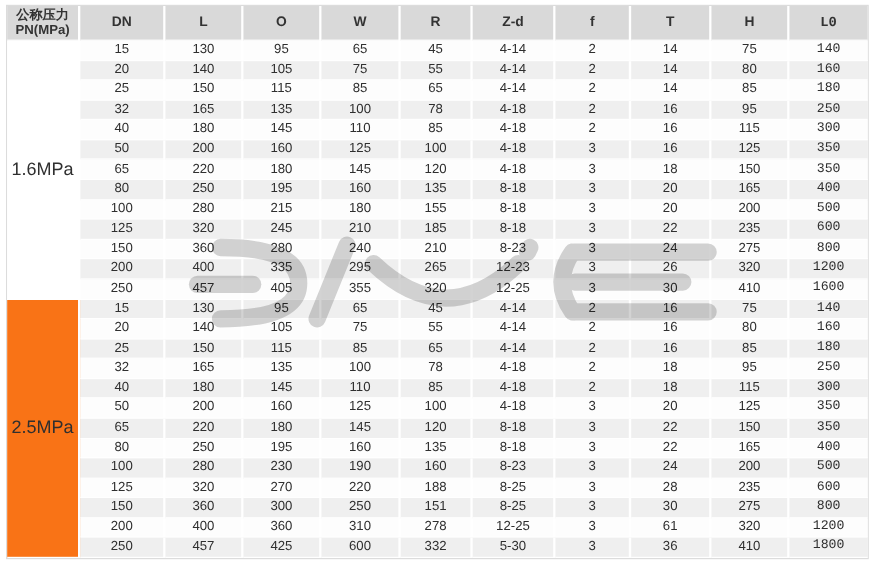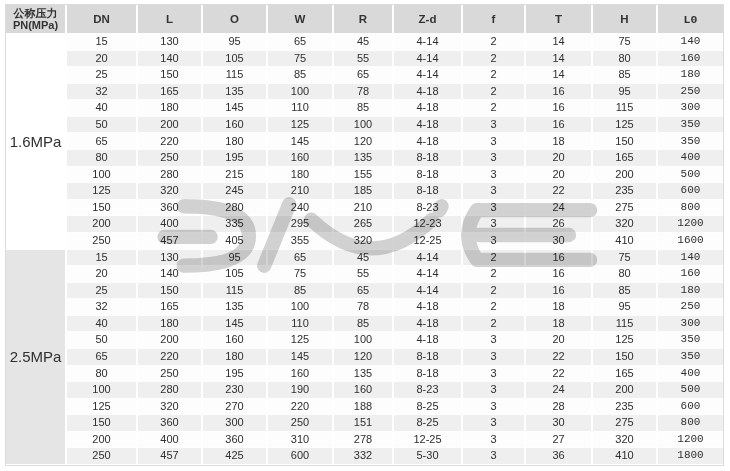--- a/index.html
+++ b/index.html
@@ -35,21 +35,21 @@
   }
   th.corner div{line-height:12.5px;font-size:11px;}
   tbody td{
     height:16.58px;line-height:15.5px;
     font-size:11px;
   }
   tr.row-light td{background:#fdfdfd;}
   tr.row-dark td{background:#efefef;}
   td.pressure{font-size:15px;}
   td.pressure.p-white{background:#ffffff;}
-  td.pressure.p-gray{background:#e5e5e5;}
+  td.pressure.p-gray{background:#f97316;}
   .watermark{
     position:absolute;
     left:150px;top:190px;width:460px;height:82px;
     pointer-events:none;
     mix-blend-mode:multiply;
     opacity:0.85;
     z-index:5;
   }
 </style>
 </head>
@@ -383,21 +383,21 @@
           <td>800</td>
         </tr>
         <tr class="row-light">
           <td>200</td>
           <td>400</td>
           <td>360</td>
           <td>310</td>
           <td>278</td>
           <td>12-25</td>
           <td>3</td>
-          <td>27</td>
+          <td>61</td>
           <td>320</td>
           <td>1200</td>
         </tr>
         <tr class="row-dark">
           <td>250</td>
           <td>457</td>
           <td>425</td>
           <td>600</td>
           <td>332</td>
           <td>5-30</td>

